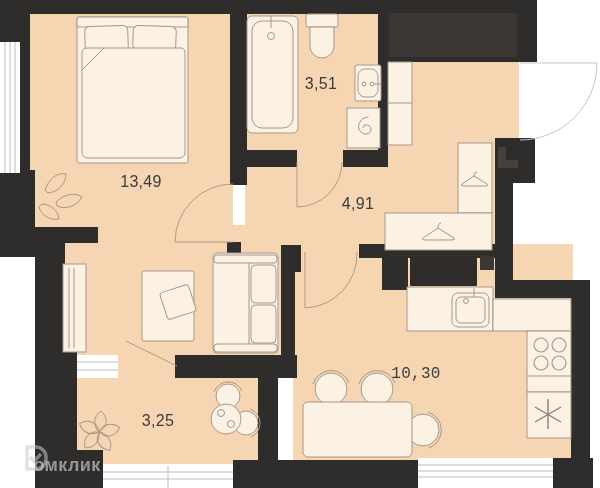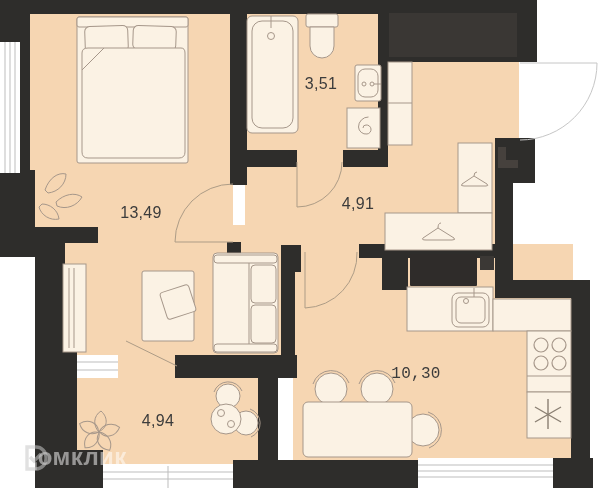--- a/index.html
+++ b/index.html
@@ -1,27 +1,27 @@
 <!DOCTYPE html>
 <html><head>
 <meta charset="utf-8">
 <style>
   html,body{margin:0;padding:0;background:#ffffff;}
   .plan{position:relative;width:600px;height:488px;background:#ffffff;overflow:hidden;
         font-family:"Liberation Sans", sans-serif;}
   .plan svg{position:absolute;left:0;top:0;}
   .room-label{position:absolute;transform:translate(-50%,-50%);font-size:16px;
         color:#3c3c3c;letter-spacing:.3px;white-space:nowrap;}
-  .lbl-bedroom{left:141px;top:213px;}
+  .lbl-bedroom{left:141px;top:182px;}
   .lbl-bath{left:321px;top:84px;text-align:center;}
   .lbl-hall{left:358px;top:204px;}
   .lbl-loggia{left:158px;top:421px;}
   .lbl-kitchen{left:416px;top:374px;font-family:Liberation Mono, monospace;}
   .watermark{position:absolute;left:20px;top:443px;display:flex;align-items:center;gap:7px;}
-  .watermark .wm-text{font-size:24px;font-weight:700;color:rgba(255,255,255,0.5);letter-spacing:.4px;}
+  .watermark .wm-text{font-size:18px;font-weight:700;color:rgba(255,255,255,0.5);letter-spacing:.4px;margin-top:12px;}
 </style>
 </head>
 <body>
 
 <div class="plan">
 <svg width="600" height="488" viewBox="0 0 600 488">
 
   <g fill="#f6d6b2">
     <rect x="27" y="13" width="206" height="232"></rect>
     <rect x="63" y="225" width="220" height="137"></rect>
@@ -239,21 +239,21 @@
     <path d="M359,384 A19,19 0 0 1 395,383" fill="none"></path>
     <circle cx="423" cy="430" r="16"></circle>
     <path d="M428,412 A19,19 0 0 1 429,448" fill="none"></path>
     <rect x="303" y="402" width="109" height="55" rx="5"></rect>
   </g>
 </svg>
 
   <div class="room-label lbl-bedroom">13,49</div>
   <div class="room-label lbl-bath">3,51</div>
   <div class="room-label lbl-hall">4,91</div>
-  <div class="room-label lbl-loggia">4,94</div>
+  <div class="room-label lbl-loggia">3,25</div>
   <div class="room-label lbl-kitchen">10,30</div>
 
   <div class="watermark">
     <svg width="30" height="30" viewBox="0 0 30 30">
       <path d="M7,4 h9 a10,10 0 0 1 10,10 v2 a10,10 0 0 1 -10,10 h-9 z" fill="none" stroke="rgba(200,200,200,0.55)" stroke-width="3.4"></path>
       <path d="M10,14 l4,4 l7,-7" fill="none" stroke="rgba(200,200,200,0.55)" stroke-width="3.4"></path>
     </svg>
     <span class="wm-text">Домклик</span>
   </div>
 </div>

